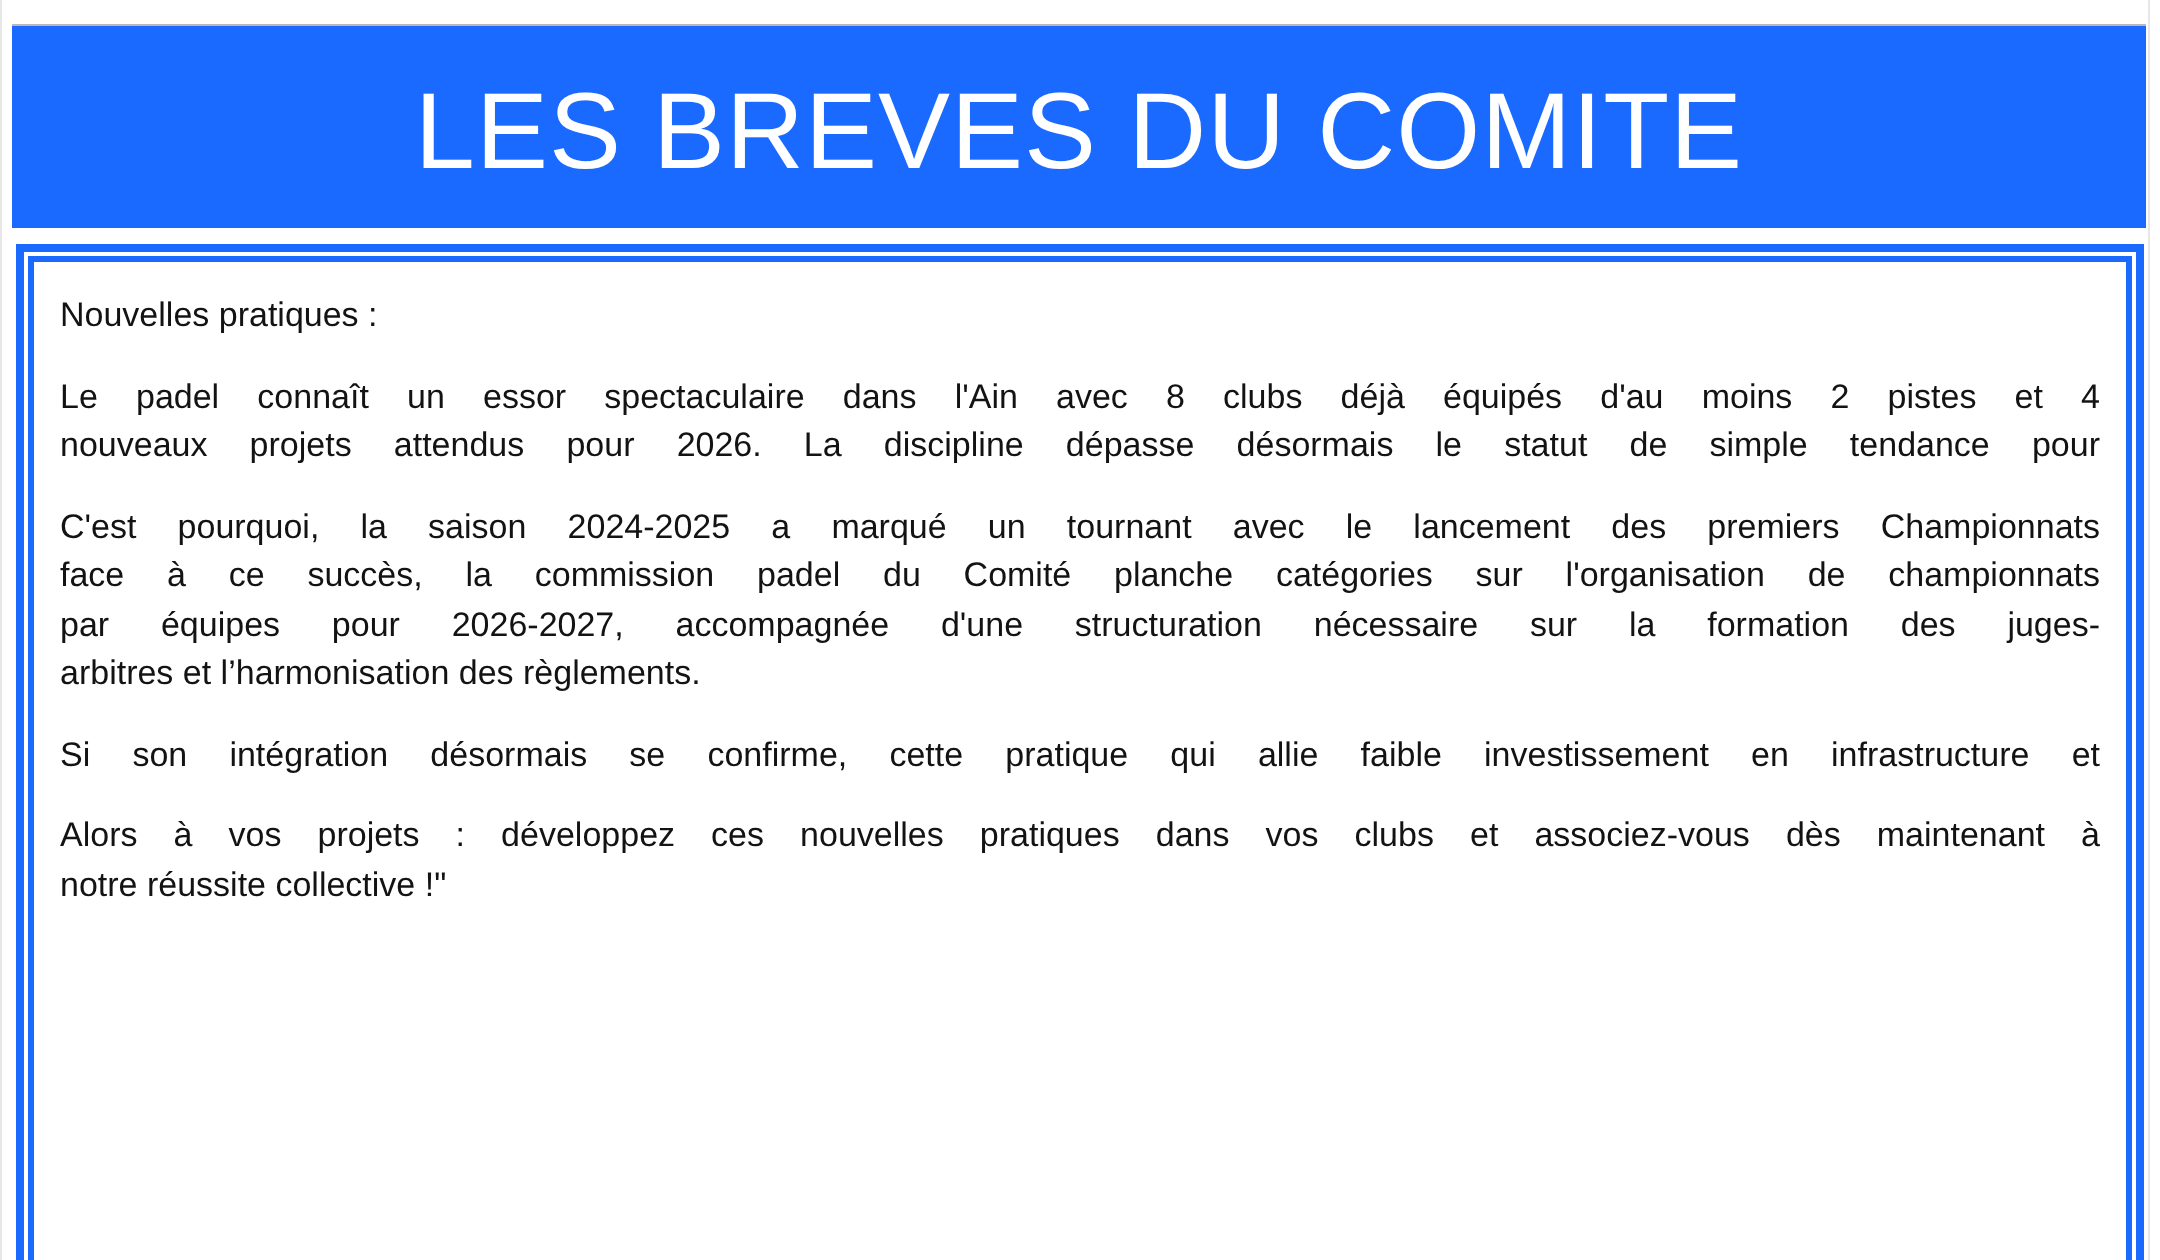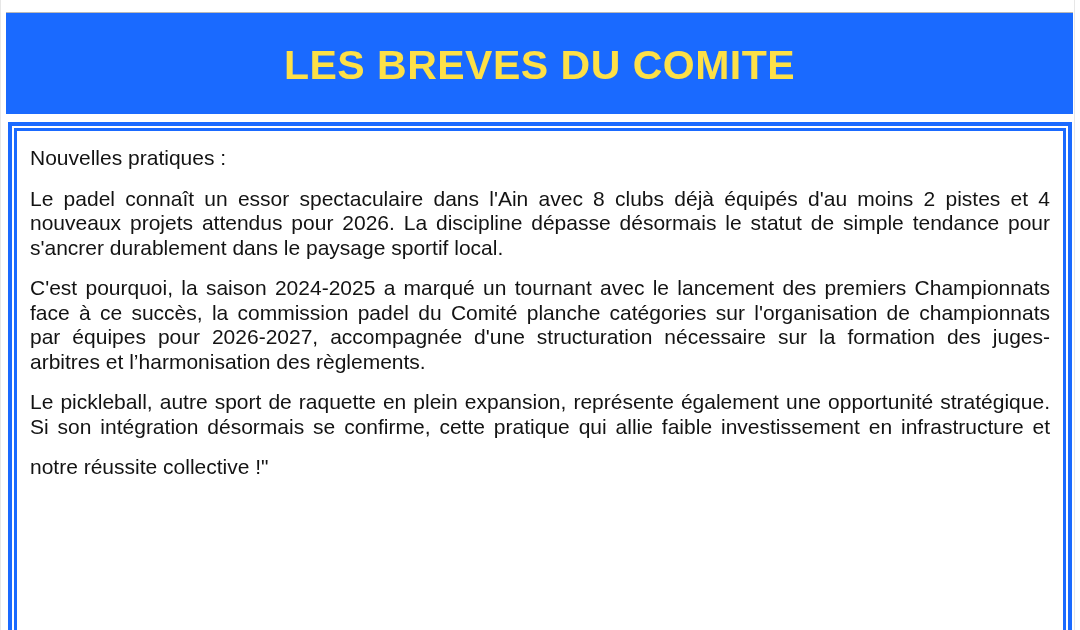--- a/index.html
+++ b/index.html
@@ -15,38 +15,38 @@
   .page-edge.left  { left: 0; }
   .page-edge.right { left: 1074px; }
 
   .header-band {
     position: absolute; left: 6px; right: 7px; top: 12px; height: 101px;
     background: var(--accent);
     border-top: 1px solid #b9b9b9;
     display: flex; align-items: center; justify-content: center;
   }
   .page-title {
-    color: #fde047; font-weight: 700; font-size: 41px; line-height: 1;
+    color: #ffffff; font-weight: 400; font-size: 54px; line-height: 1;
     letter-spacing: 0.5px; padding-top: 4px; white-space: nowrap;
   }
 
   .frame-outer {
     position: absolute; left: 8px; right: 8px; top: 122px; height: 580px;
     border: 4px solid var(--accent);
     background: #ffffff;
   }
   .frame-inner {
     position: absolute; left: 2px; right: 2px; top: 2px; bottom: 2px;
     border: 3px solid var(--accent);
   }
   .article {
     position: absolute; left: 0; right: 0; top: 0;
     padding: 15px 13px 0 13px;
   }
-  .para { margin: 0 0 16px 0; font-size: 21px; line-height: 24.5px; }
+  .para { margin: 0 0 16px 0; font-size: 17px; line-height: 24.5px; }
   .line { text-align: justify; text-align-last: justify; }
   .line.last { text-align-last: left; }
 </style>
 </head>
 <body style="--accent: #1a6aff; color: rgb(19, 19, 19);">
 
 <div class="page-edge left"></div>
 <div class="page-edge right"></div>
 
 <div class="header-band">
@@ -56,32 +56,31 @@
 <div class="frame-outer">
   <div class="frame-inner">
     <div class="article">
       <div>
           <div class="para">
             <div class="line last">Nouvelles pratiques :</div>
           </div>
           <div class="para">
             <div class="line">Le padel connaît un essor spectaculaire dans l'Ain avec 8 clubs déjà équipés d'au moins 2 pistes et 4</div>
             <div class="line">nouveaux projets attendus pour 2026. La discipline dépasse désormais le statut de simple tendance pour</div>
-            <div class="line last">s'ancrer durablement dans le paysage sportif local.</div>
           </div>
           <div class="para">
             <div class="line">C'est pourquoi, la saison 2024-2025 a marqué un tournant avec le lancement des premiers Championnats</div>
             <div class="line">face à ce succès, la commission padel du Comité planche catégories sur l'organisation de championnats</div>
             <div class="line">par équipes pour 2026-2027, accompagnée d'une structuration nécessaire sur la formation des juges-</div>
             <div class="line last">arbitres et l’harmonisation des règlements.</div>
           </div>
           <div class="para">
-            <div class="line">Le pickleball, autre sport de raquette en plein expansion, représente également une opportunité stratégique.</div>
             <div class="line">Si son intégration désormais se confirme, cette pratique qui allie faible investissement en infrastructure et</div>
           </div>
           <div class="para">
+            <div class="line">Alors à vos projets : développez ces nouvelles pratiques dans vos clubs et associez-vous dès maintenant à</div>
             <div class="line last">notre réussite collective !"</div>
           </div>
         </div>
 
     </div>
   </div>
 </div>
 
 </body></html>

